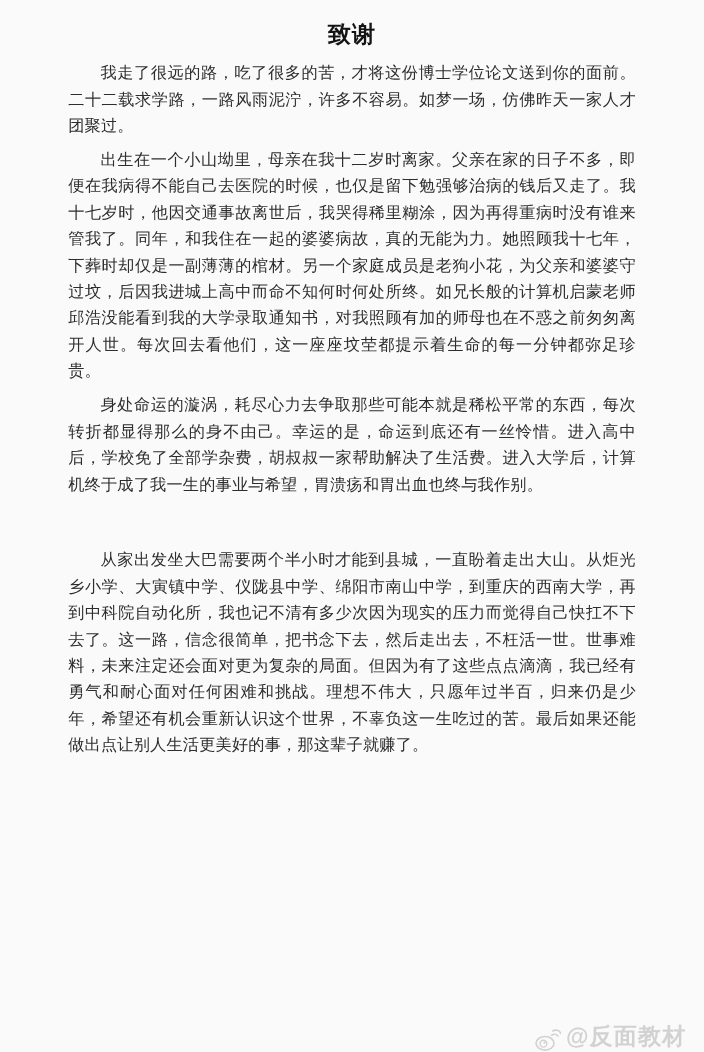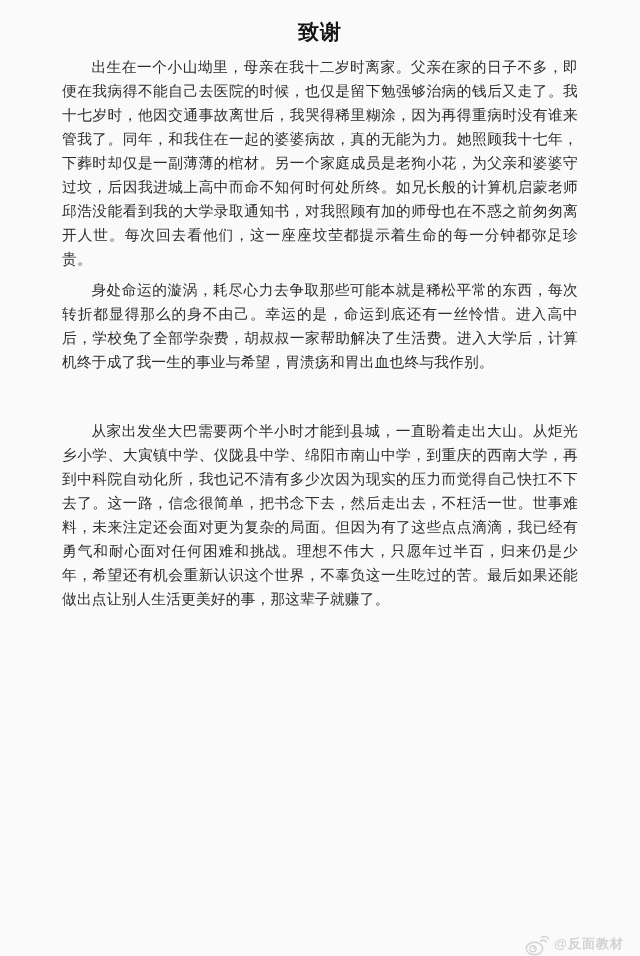--- a/index.html
+++ b/index.html
@@ -41,41 +41,42 @@
     letter-spacing: 0.2px;
   }
   .page-break-gap {
     height: 38px;
   }
   .watermark {
     position: absolute;
     right: 16px;
     bottom: 5px;
     display: flex;
-    align-items: flex-start;
+    align-items: flex-end;
     gap: 5px;
     color: #d2d2d2;
-    font-size: 13px;
+    font-size: 21px;
     font-weight: 700;
     font-family: "Liberation Sans", "DejaVu Sans", sans-serif;
     letter-spacing: 1px;
     user-select: none;
   }
   .watermark svg {
     display: block;
   }
 </style>
 </head>
 <body>
 
 <div class="page">
 
   <h1 class="title">致谢</h1>
 
   <div class="body">
+    <p>我走了很远的路，吃了很多的苦，才将这份博士学位论文送到你的面前。二十二载求学路，一路风雨泥泞，许多不容易。如梦一场，仿佛昨天一家人才团聚过。</p>
     <p>出生在一个小山坳里，母亲在我十二岁时离家。父亲在家的日子不多，即便在我病得不能自己去医院的时候，也仅是留下勉强够治病的钱后又走了。我十七岁时，他因交通事故离世后，我哭得稀里糊涂，因为再得重病时没有谁来管我了。同年，和我住在一起的婆婆病故，真的无能为力。她照顾我十七年，下葬时却仅是一副薄薄的棺材。另一个家庭成员是老狗小花，为父亲和婆婆守过坟，后因我进城上高中而命不知何时何处所终。如兄长般的计算机启蒙老师邱浩没能看到我的大学录取通知书，对我照顾有加的师母也在不惑之前匆匆离开人世。每次回去看他们，这一座座坟茔都提示着生命的每一分钟都弥足珍贵。</p>
     <p>身处命运的漩涡，耗尽心力去争取那些可能本就是稀松平常的东西，每次转折都显得那么的身不由己。幸运的是，命运到底还有一丝怜惜。进入高中后，学校免了全部学杂费，胡叔叔一家帮助解决了生活费。进入大学后，计算机终于成了我一生的事业与希望，胃溃疡和胃出血也终与我作别。</p>
 
     <div class="page-break-gap"></div>
 
     <p>从家出发坐大巴需要两个半小时才能到县城，一直盼着走出大山。从炬光乡小学、大寅镇中学、仪陇县中学、绵阳市南山中学，到重庆的西南大学，再到中科院自动化所，我也记不清有多少次因为现实的压力而觉得自己快扛不下去了。这一路，信念很简单，把书念下去，然后走出去，不枉活一世。世事难料，未来注定还会面对更为复杂的局面。但因为有了这些点点滴滴，我已经有勇气和耐心面对任何困难和挑战。理想不伟大，只愿年过半百，归来仍是少年，希望还有机会重新认识这个世界，不辜负这一生吃过的苦。最后如果还能做出点让别人生活更美好的事，那这辈子就赚了。</p>
   </div>
 
   <div class="watermark">
     <span>

